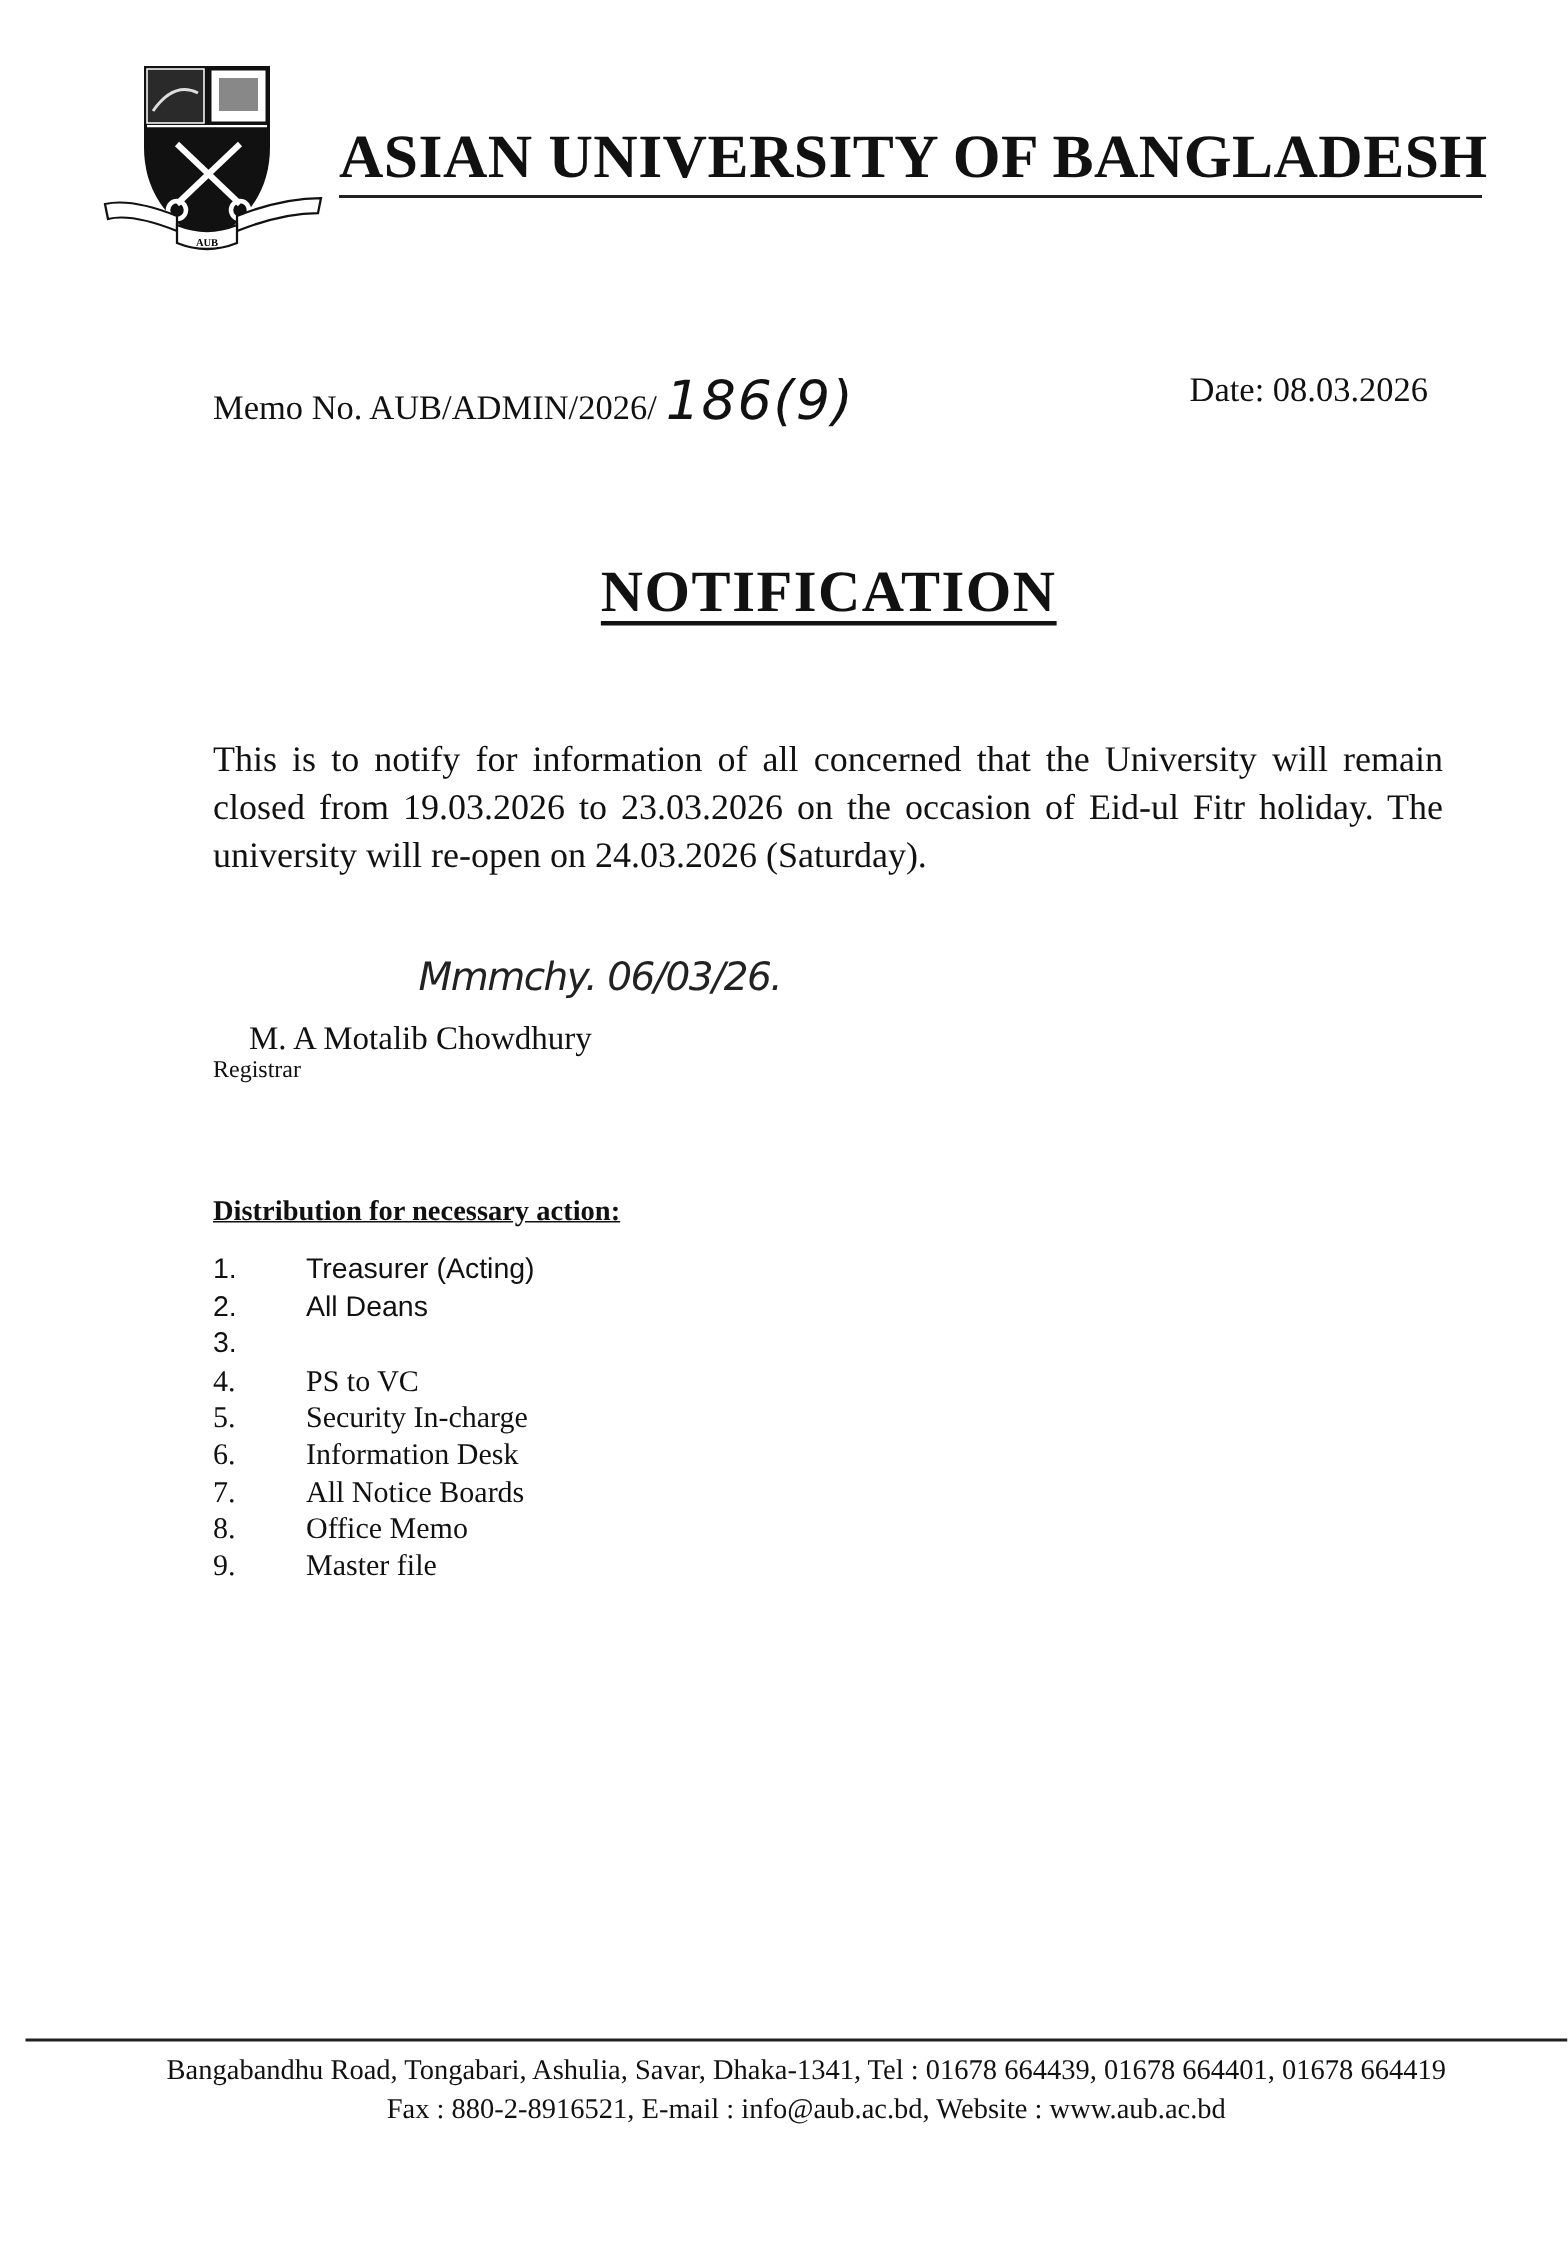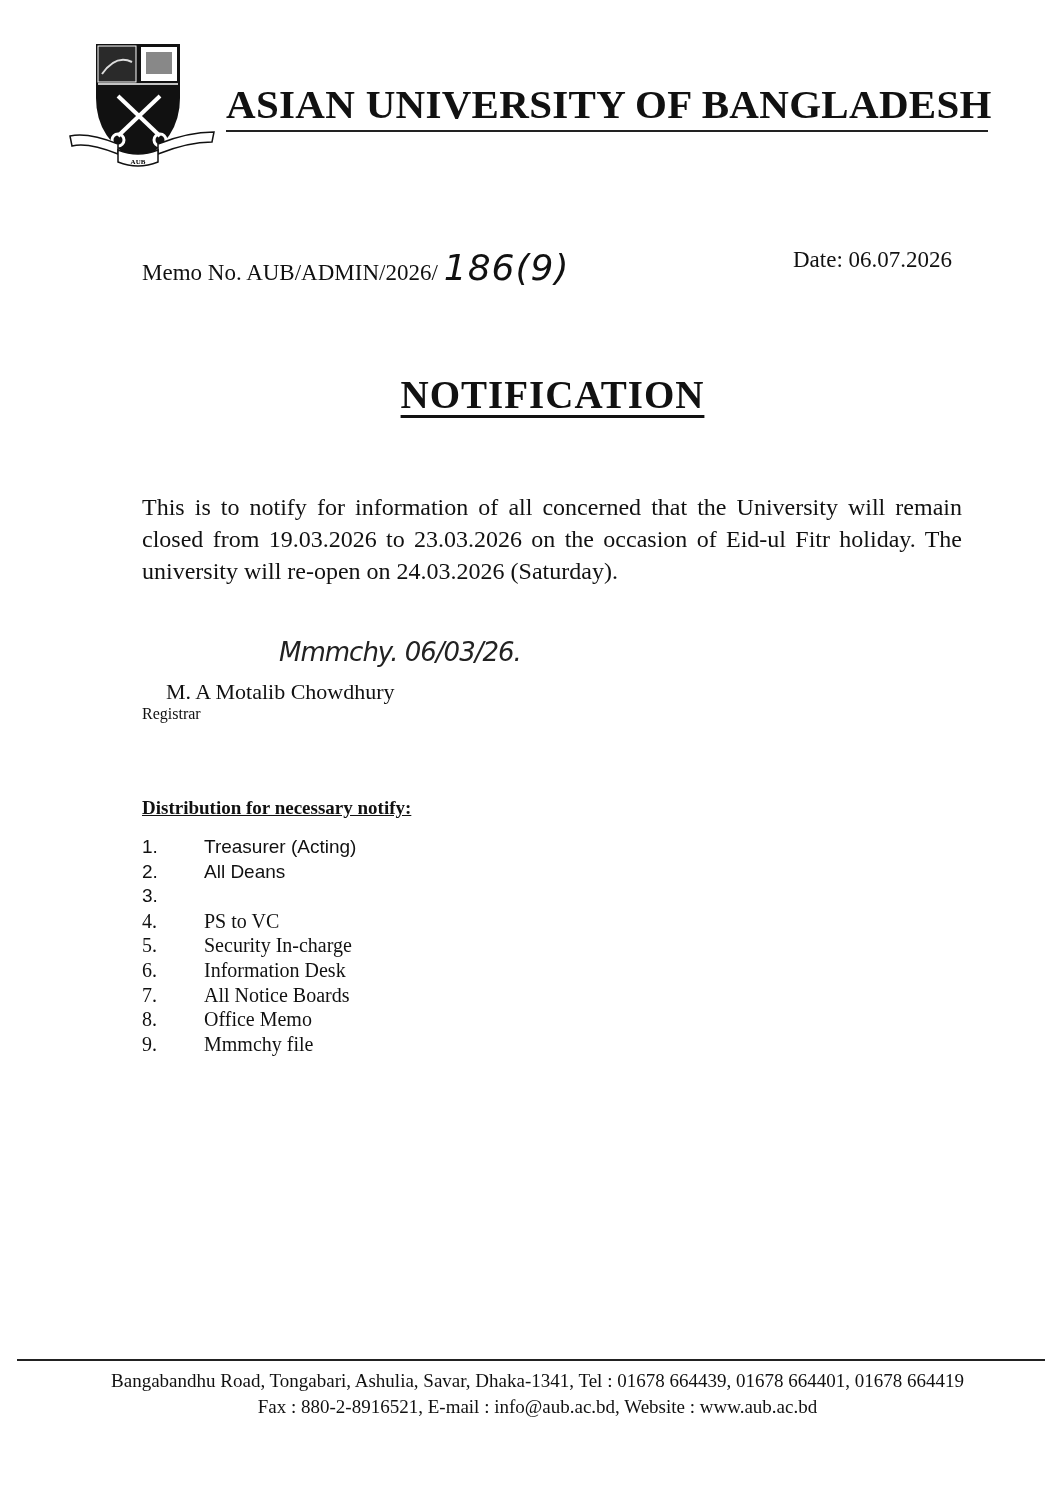--- a/index.html
+++ b/index.html
@@ -50,31 +50,31 @@
     <text x="70" y="124" font-size="7" text-anchor="middle" font-family="Liberation Serif, serif" font-weight="bold">AUB</text>
   </svg>
 </div>
 
 <div class="abs uni-title">ASIAN UNIVERSITY OF BANGLADESH</div>
 <div class="abs title-rule"></div>
 
 <div class="abs memo">
   <span>Memo No. AUB/ADMIN/2026/</span><span class="hand">186(9)</span>
 </div>
-<div class="abs date">Date: 06.07.2026</div>
+<div class="abs date">Date: 08.03.2026</div>
 
 <div class="abs notif"><span>NOTIFICATION</span></div>
 
 <div class="abs body-text">This is to notify for information of all concerned that the University will remain closed from 19.03.2026 to 23.03.2026 on the occasion of Eid-ul Fitr holiday. The university will re-open on 24.03.2026 (Saturday).</div>
 
 <div class="abs sig-scrawl">Mmmchy. 06/03/26.</div>
 <div class="abs signer">M. A Motalib Chowdhury</div>
 <div class="abs role">Registrar</div>
 
-<div class="abs dist-head">Distribution for necessary notify:</div>
+<div class="abs dist-head">Distribution for necessary action:</div>
 <ul class="abs dist-list">
   <li>
       <span class="num sans">1.</span>
       <span class="sans">Treasurer (Acting)</span>
     </li>
   <li>
       <span class="num sans">2.</span>
       <span class="sans">All Deans</span>
     </li>
   <li>
@@ -95,19 +95,19 @@
   <li>
       <span class="num">7.</span>
       <span>All Notice Boards</span>
     </li>
   <li>
       <span class="num">8.</span>
       <span>Office Memo</span>
     </li>
   <li>
       <span class="num">9.</span>
-      <span>Mmmchy file</span>
+      <span>Master file</span>
     </li>
 </ul>
 
 <div class="abs footer-rule"></div>
 <div class="abs footer1">Bangabandhu Road, Tongabari, Ashulia, Savar, Dhaka-1341, Tel : 01678 664439, 01678 664401, 01678 664419</div>
 <div class="abs footer2">Fax : 880-2-8916521, E-mail : info@aub.ac.bd, Website : www.aub.ac.bd</div>
 
 </body></html>

